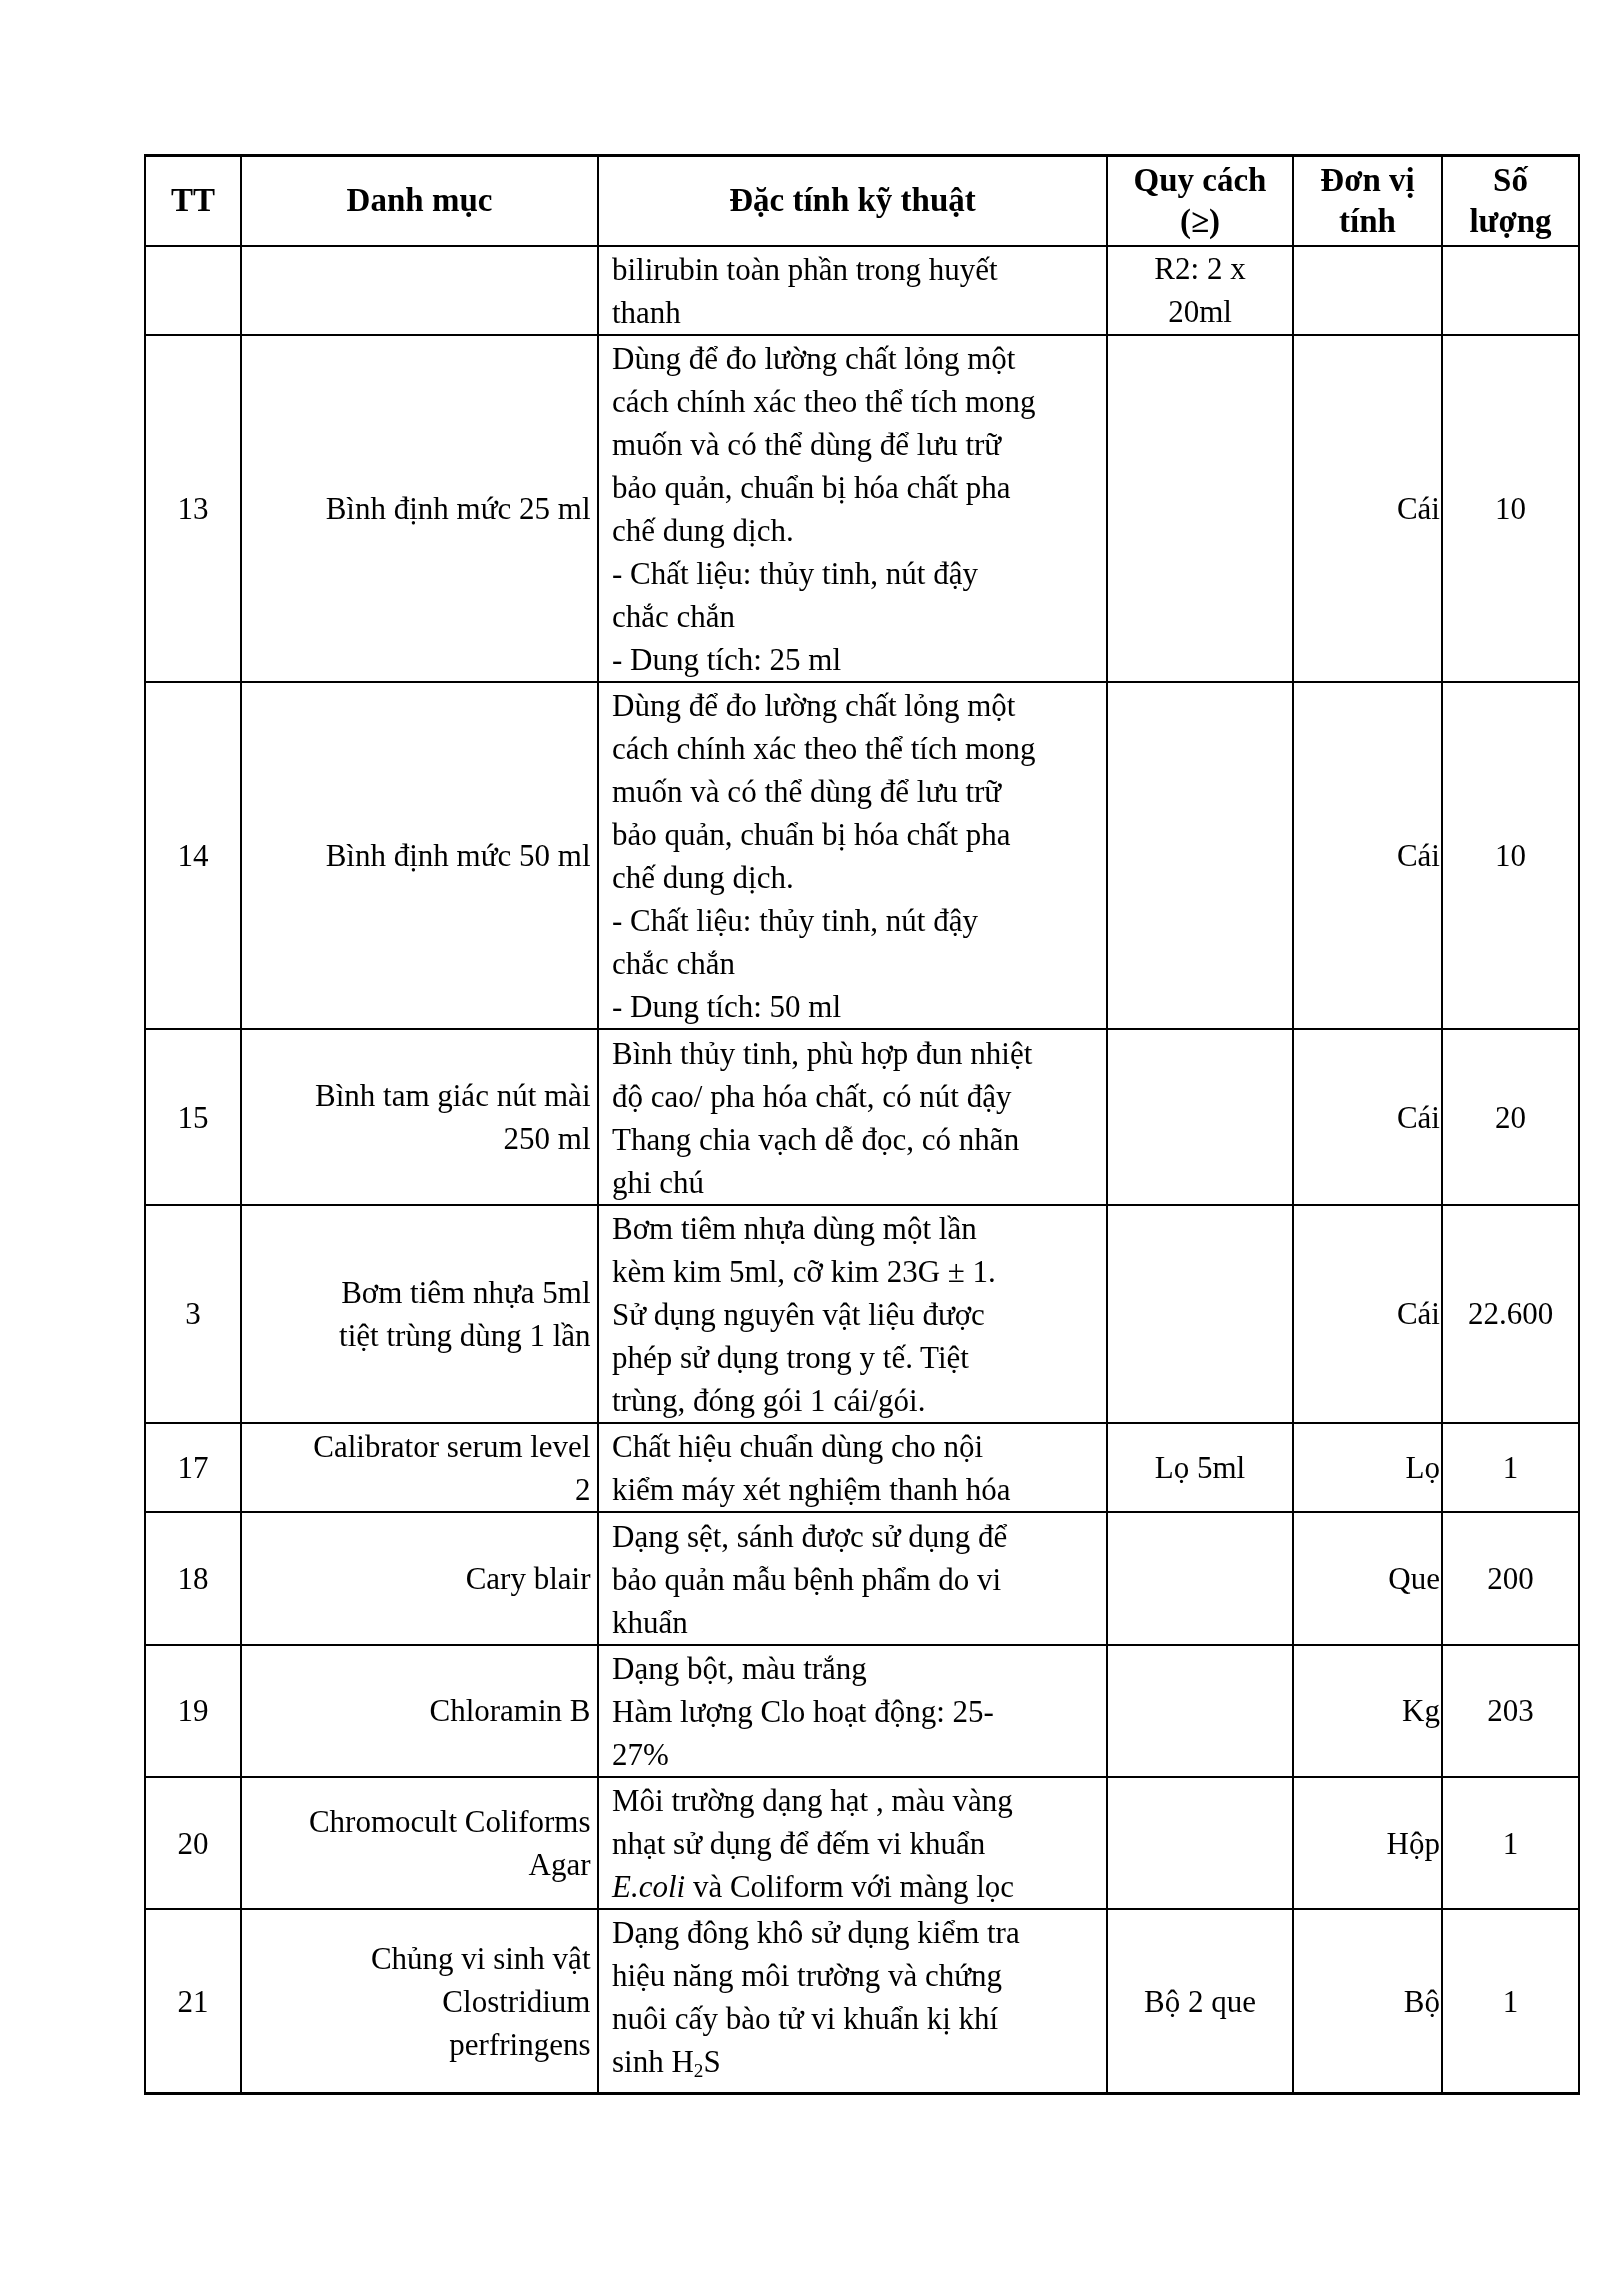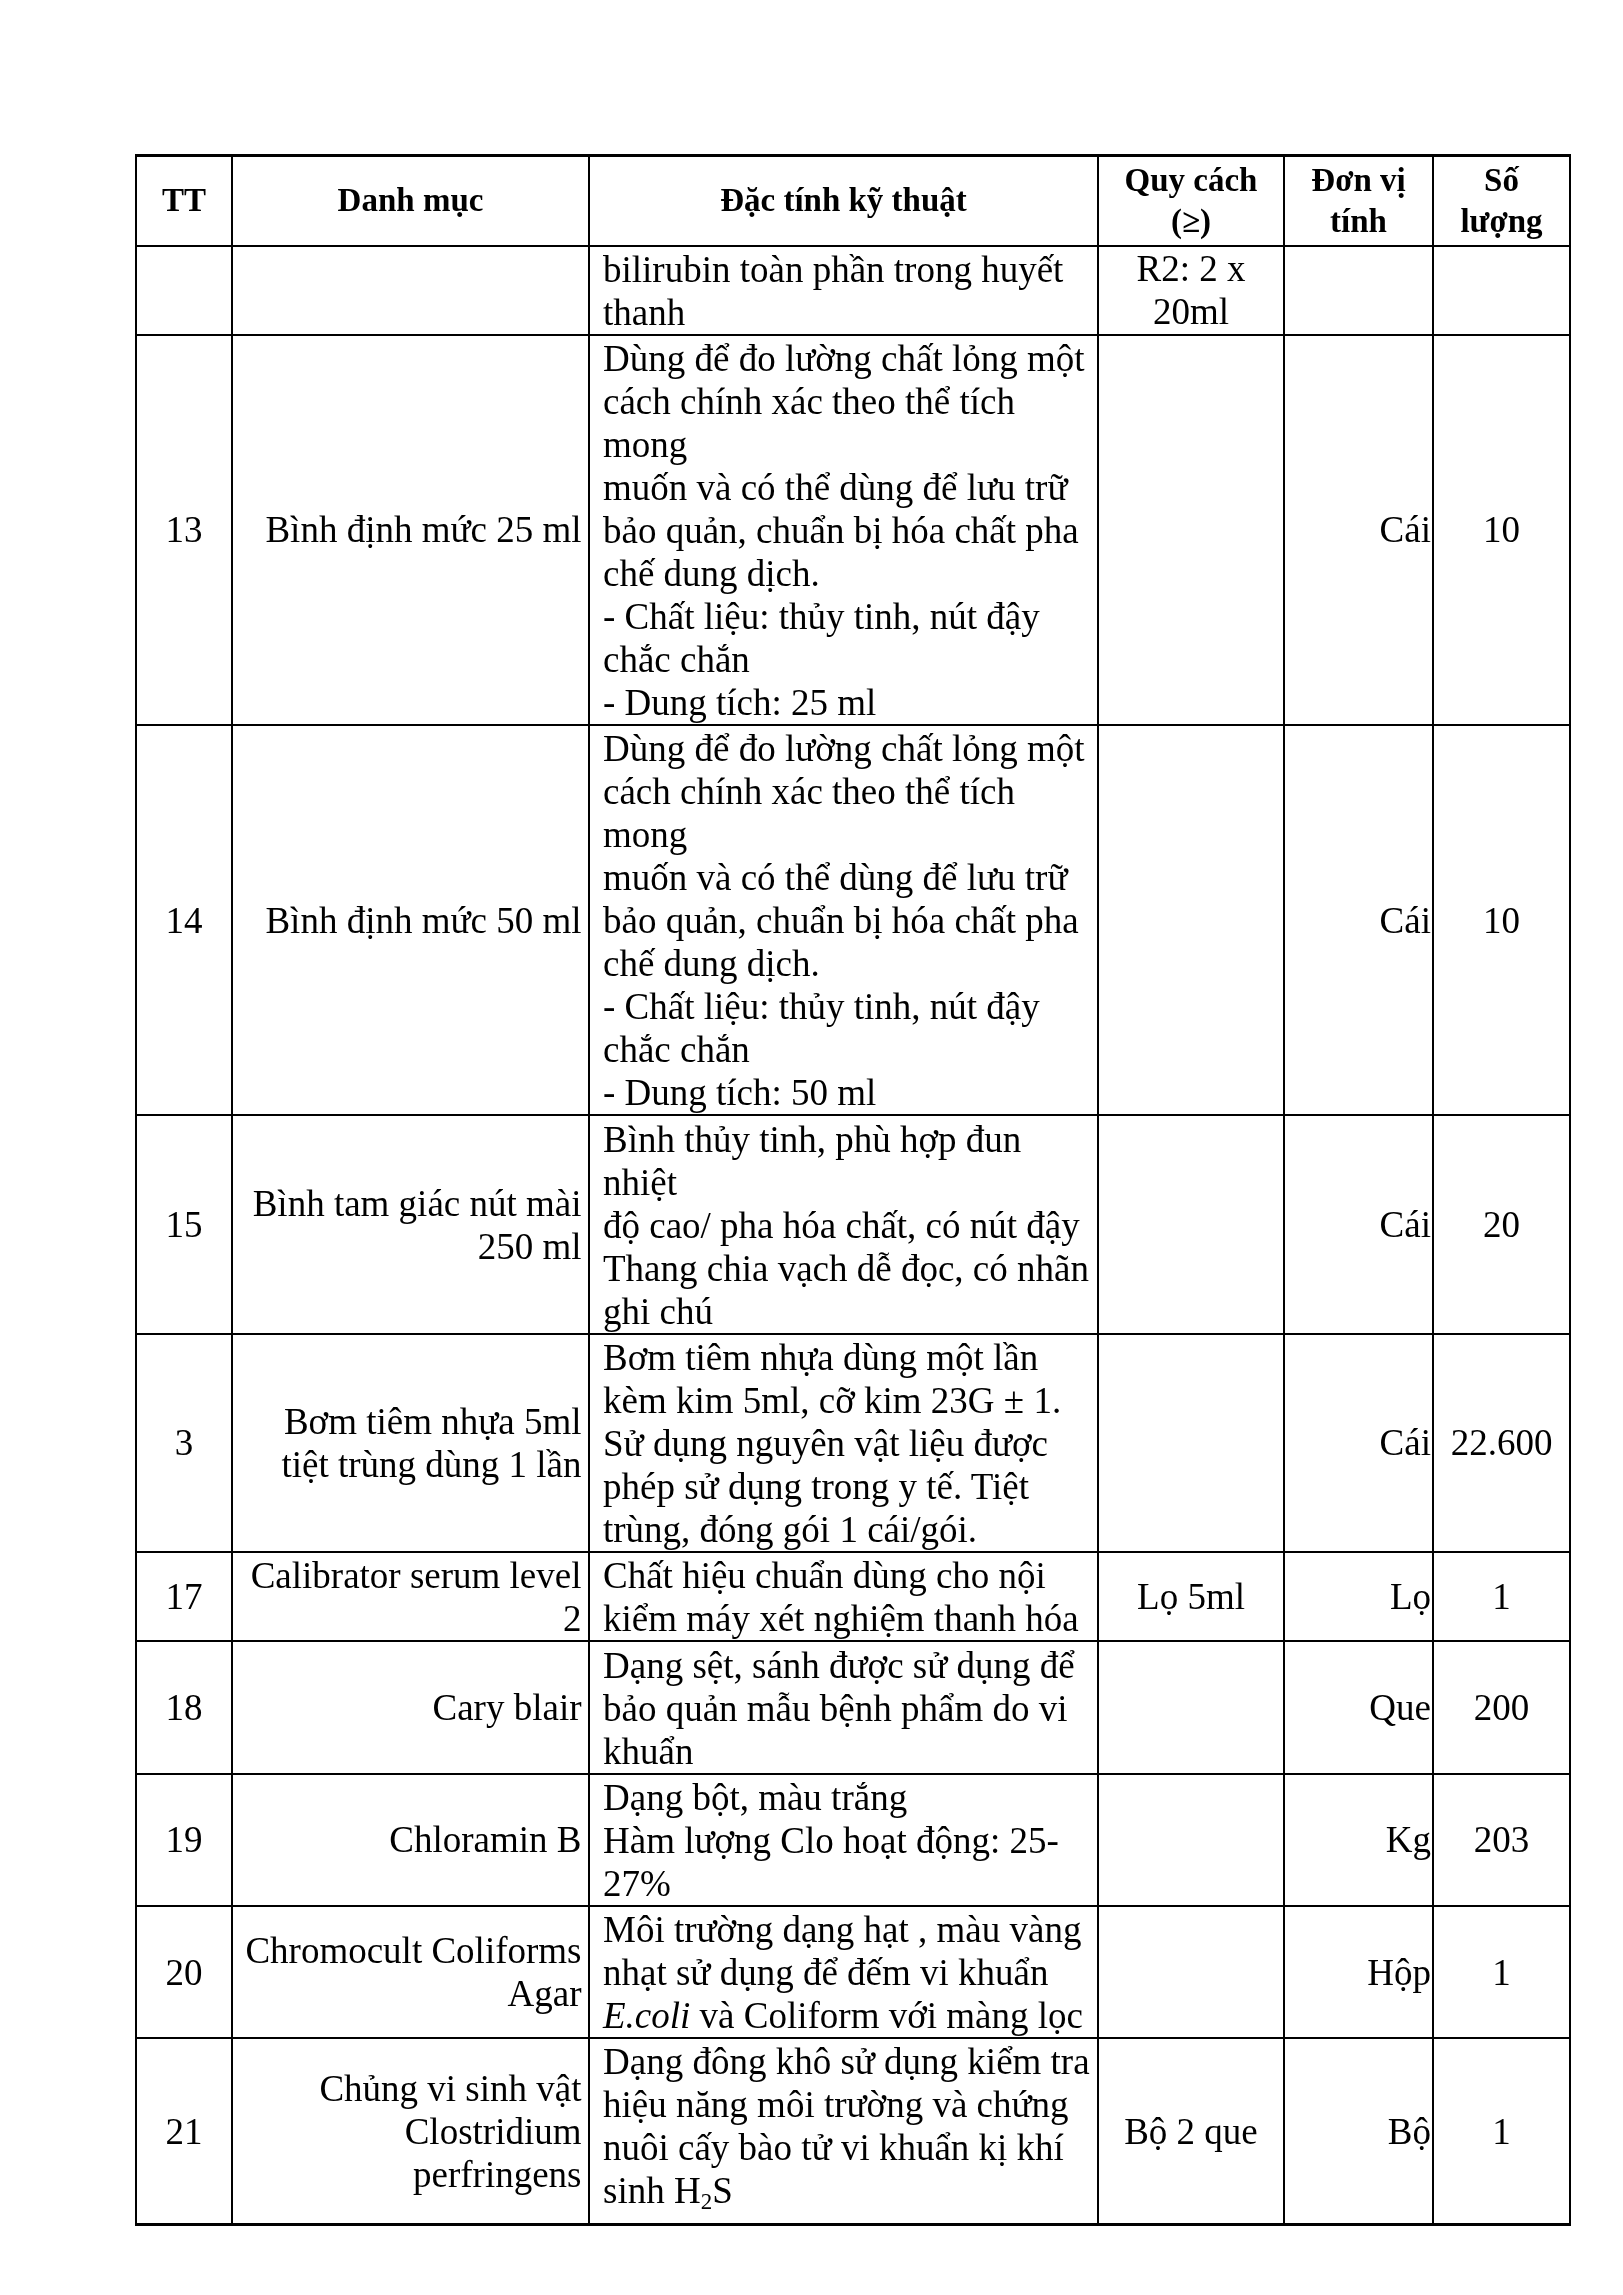--- a/index.html
+++ b/index.html
@@ -10,21 +10,21 @@
     width: 1623px;
     height: 2295px;
     background: #ffffff;
     position: relative;
     overflow: hidden;
     font-family: "Liberation Serif", "DejaVu Serif", serif;
     color: #000000;
   }
   .doc-page {
     position: absolute;
-    left: 0; top: 0;
+    left: 9px; top: 0;
     width: 1574px;
     height: 2295px;
     background: #ffffff;
   }
   table.items {
     position: absolute;
     left: 135px;
     top: 154px;
     width: 1435px;
     border-collapse: collapse;
@@ -69,21 +69,21 @@
   tbody tr:nth-child(3)  { height: 345px; }
   tbody tr:nth-child(4)  { height: 172px; }
   tbody tr:nth-child(5)  { height: 216px; }
   tbody tr:nth-child(6)  { height: 86px; }
   tbody tr:nth-child(7)  { height: 130px; }
   tbody tr:nth-child(8)  { height: 131px; }
   tbody tr:nth-child(9)  { height: 130px; }
   tbody tr:nth-child(10) { height: 173px; }
 
   tbody td {
-    font-size: 37px;
+    font-size: 31px;
     line-height: 43px;
   }
   td.c-tt {
     text-align: center;
     vertical-align: middle;
     margin-top: 28px;
   }
   td.c-name {
     text-align: right;
     vertical-align: middle;

